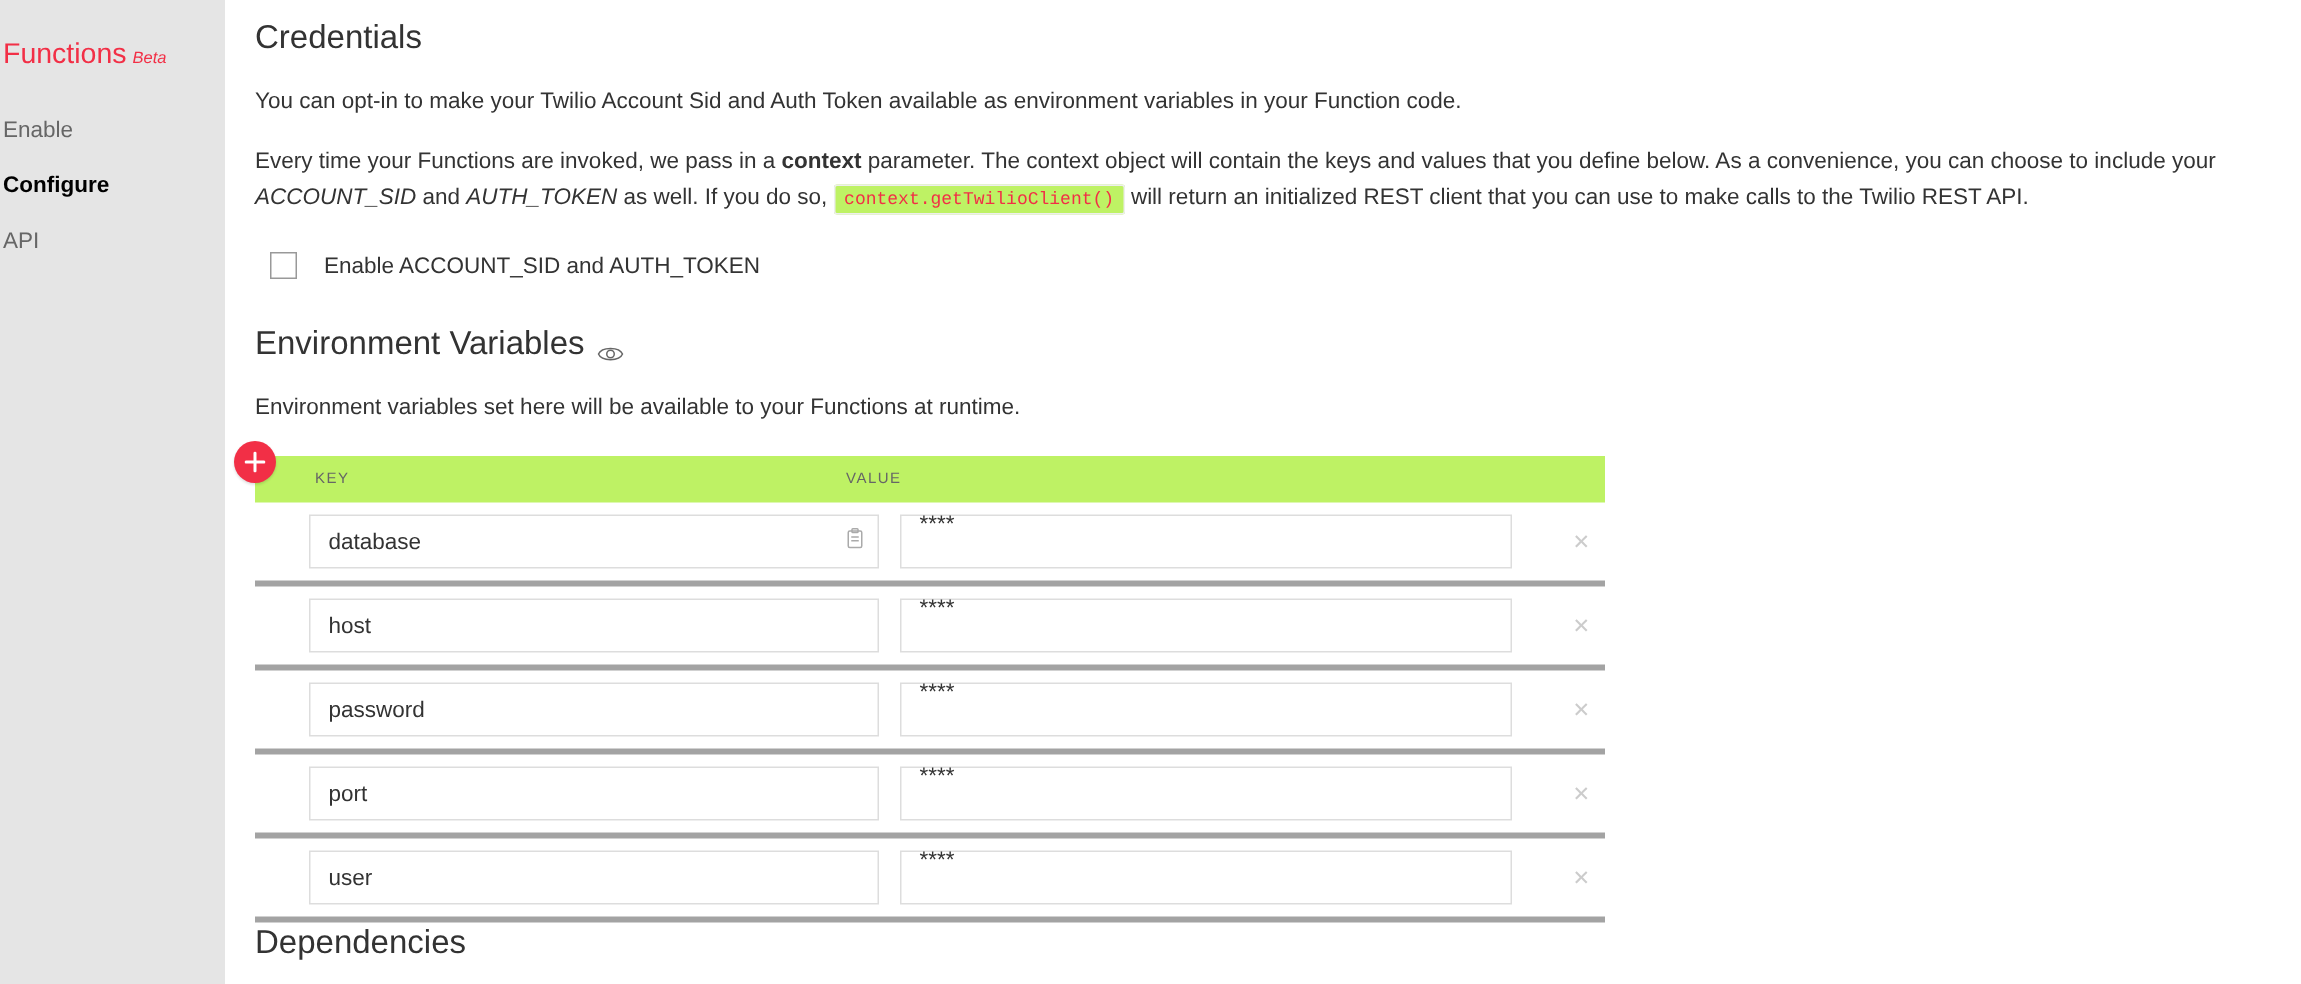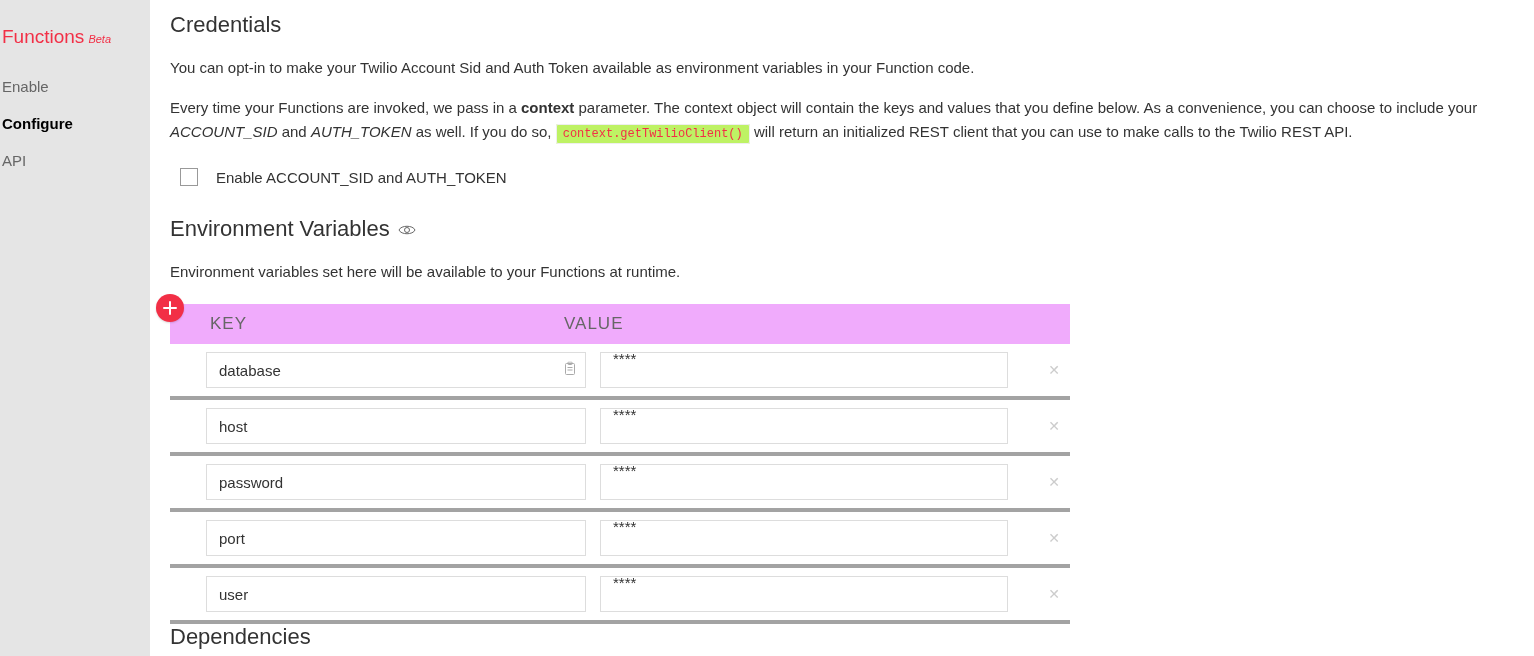--- a/index.html
+++ b/index.html
@@ -65,21 +65,21 @@
     h2.section-title {
       font-size: 22px;
       font-weight: 500;
       color: #333;
       margin-bottom: 18px;
       margin-top: 0;
     }
     
     .section-title-wrap {
       display: flex;
-      align-items: center;
+      align-items: flex-end;
       gap: 8px;
       margin-top: 30px;
       margin-bottom: 18px;
     }
 
     .section-title-wrap h2.section-title {
       margin: 0;
     }
 
     .eye-icon-wrap {
@@ -152,23 +152,23 @@
       display: flex;
       align-items: center;
       justify-content: center;
       cursor: pointer;
       z-index: 2;
       box-shadow: 0 1px 2px rgba(0,0,0,0.15);
     }
     
     .env-table-header {
       display: flex;
-      background: #f0abfc;
+      background: #bef264;
       padding: 10px 0;
-      font-size: 17px;
+      font-size: 10px;
       letter-spacing: 1px;
       color: #666;
       text-transform: uppercase;
     }
     
     .col-key-h { width: 394px; padding-left: 40px;}
     .col-value-h { width: 406px; padding-left: 0;}
     
     .env-row {
       display: flex;

